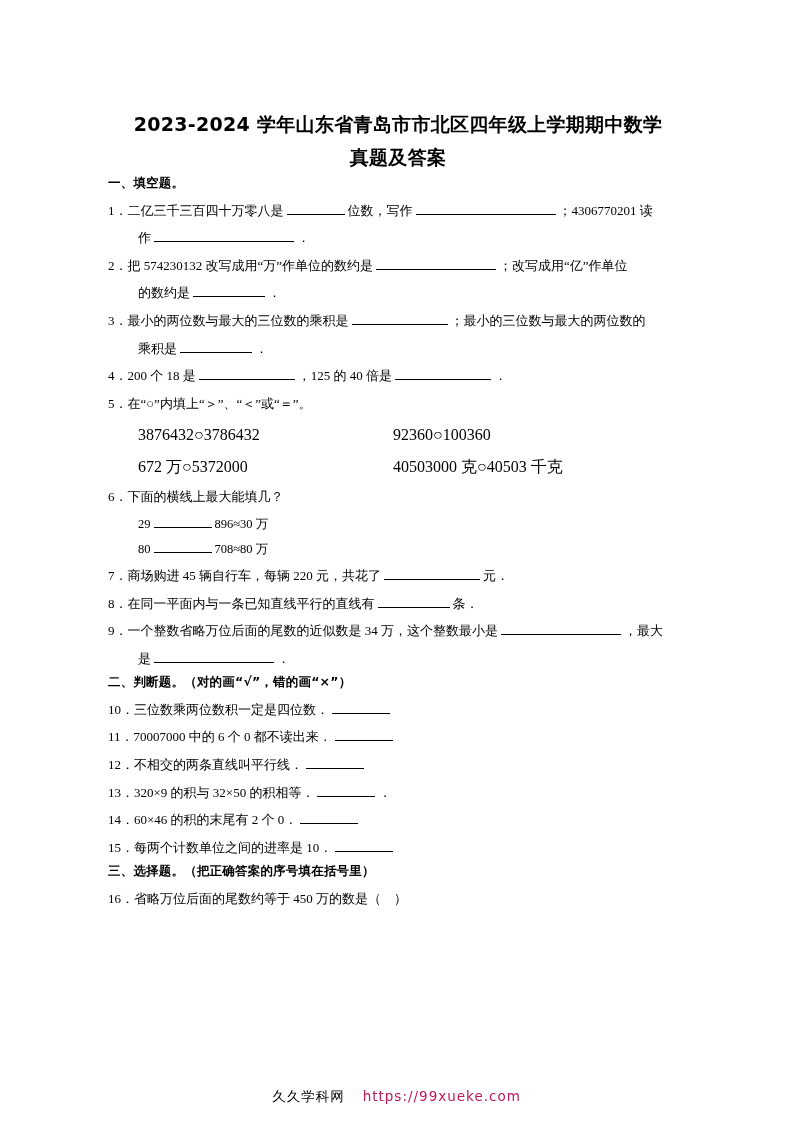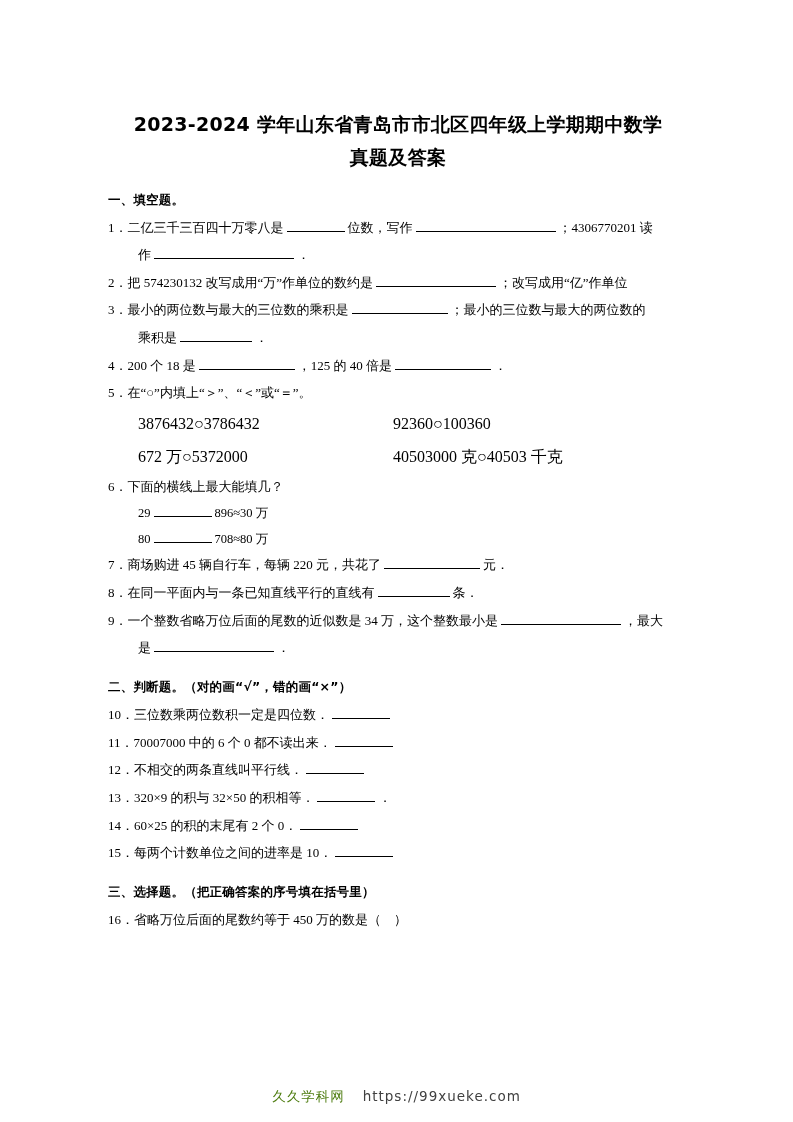--- a/index.html
+++ b/index.html
@@ -33,21 +33,20 @@
     font-weight: 700;
     text-align: center;
     margin: 0;
     line-height: 1.75;
     letter-spacing: 0.3px;
   }
   .section-head {
     font-family: "DejaVu Sans", sans-serif;
     font-weight: 700;
     font-size: 12.5px;
-    margin-top: 17px;
     margin-bottom: 6px;
     letter-spacing: 0.2px;
   }
   .q {
     font-size: 13px;
     line-height: 2.05;
     margin: 0 0 1px 0;
     padding-left: 14px;
     text-indent: -14px;
   }
@@ -84,41 +83,42 @@
     right: 0;
     bottom: 28px;
     text-align: center;
     font-family: "DejaVu Sans", sans-serif;
     font-size: 13.5px;
     color: #9c9c9c;
     letter-spacing: 1px;
   }
   .wm-logo {
     display: inline-block;
-    color: #4d7c0f;
+    color: #000000;
     margin-right: 18px;
   }
-  .wm-url { color: #404040; }
+  .wm-url { color: #be185d; }
 </style>
 </head>
 <body>
 
 <div class="page">
   <div class="content">
 
     <h1 class="doc-title">
       <span>2023-2024 学年山东省青岛市市北区四年级上学期期中数学</span><br>
       <span>真题及答案</span>
     </h1>
 
     <div id="body-area">
         <div class="section-head">一、填空题。</div>
         <p class="q"><span class="num">1．</span><span>二亿三千三百四十万零八是</span><span class="blank b-sm"></span><span>位数，写作</span><span class="blank b-xxl"></span><span>；4306770201 读</span></p>
         <p class="q" style="padding-left: 30px; text-indent: 0px;"><span>作</span><span class="blank b-xxl"></span><span>．</span></p>
         <p class="q"><span class="num">2．</span><span>把 574230132 改写成用“万”作单位的数约是</span><span class="blank b-xl"></span><span>；改写成用“亿”作单位</span></p>
+        <p class="q" style="padding-left: 30px; text-indent: 0px;"><span>的数约是</span><span class="blank b-md"></span><span>．</span></p>
         <p class="q"><span class="num">3．</span><span>最小的两位数与最大的三位数的乘积是</span><span class="blank b-lg"></span><span>；最小的三位数与最大的两位数的</span></p>
         <p class="q" style="padding-left: 30px; text-indent: 0px;"><span>乘积是</span><span class="blank b-md"></span><span>．</span></p>
         <p class="q"><span class="num">4．</span><span>200 个 18 是</span><span class="blank b-lg"></span><span>，125 的 40 倍是</span><span class="blank b-lg"></span><span>．</span></p>
         <p class="q"><span class="num">5．</span><span>在“○”内填上“＞”、“＜”或“＝”。</span></p>
         <div class="cols">
           <div class="col-a">3876432○3786432</div>
           <div class="col-b">92360○100360</div>
         </div>
         <div class="cols">
           <div class="col-a">672 万○5372000</div>
@@ -129,21 +129,21 @@
         <div class="sub"><span>80</span><span class="blank b-sm"></span><span>708≈80 万</span></div>
         <p class="q"><span class="num">7．</span><span>商场购进 45 辆自行车，每辆 220 元，共花了</span><span class="blank b-lg"></span><span>元．</span></p>
         <p class="q"><span class="num">8．</span><span>在同一平面内与一条已知直线平行的直线有</span><span class="blank b-md"></span><span>条．</span></p>
         <p class="q"><span class="num">9．</span><span>一个整数省略万位后面的尾数的近似数是 34 万，这个整数最小是</span><span class="blank b-xl"></span><span>，最大</span></p>
         <p class="q" style="padding-left: 30px; text-indent: 0px;"><span>是</span><span class="blank b-xl"></span><span>．</span></p>
         <div class="section-head">二、判断题。（对的画“√”，错的画“×”）</div>
         <p class="q"><span class="num">10．</span><span>三位数乘两位数积一定是四位数．</span><span class="blank b-sm"></span></p>
         <p class="q"><span class="num">11．</span><span>70007000 中的 6 个 0 都不读出来．</span><span class="blank b-sm"></span></p>
         <p class="q"><span class="num">12．</span><span>不相交的两条直线叫平行线．</span><span class="blank b-sm"></span></p>
         <p class="q"><span class="num">13．</span><span>320×9 的积与 32×50 的积相等．</span><span class="blank b-sm"></span><span>．</span></p>
-        <p class="q"><span class="num">14．</span><span>60×25 的积的末尾有 2 个 0．</span><span class="blank b-sm"></span></p>
+        <p class="q"><span class="num">14．</span><span>60×46 的积的末尾有 2 个 0．</span><span class="blank b-sm"></span></p>
         <p class="q"><span class="num">15．</span><span>每两个计数单位之间的进率是 10．</span><span class="blank b-sm"></span></p>
         <div class="section-head">三、选择题。（把正确答案的序号填在括号里）</div>
         <p class="q"><span class="num">16．</span><span>省略万位后面的尾数约等于 450 万的数是（</span><span>&nbsp;&nbsp;&nbsp;&nbsp;</span><span>）</span></p>
       </div>
 
   </div>
 
   <div class="watermark">
     <span class="wm-logo">久久学科网</span><span class="wm-url">https://99xueke.com</span>
   </div>

